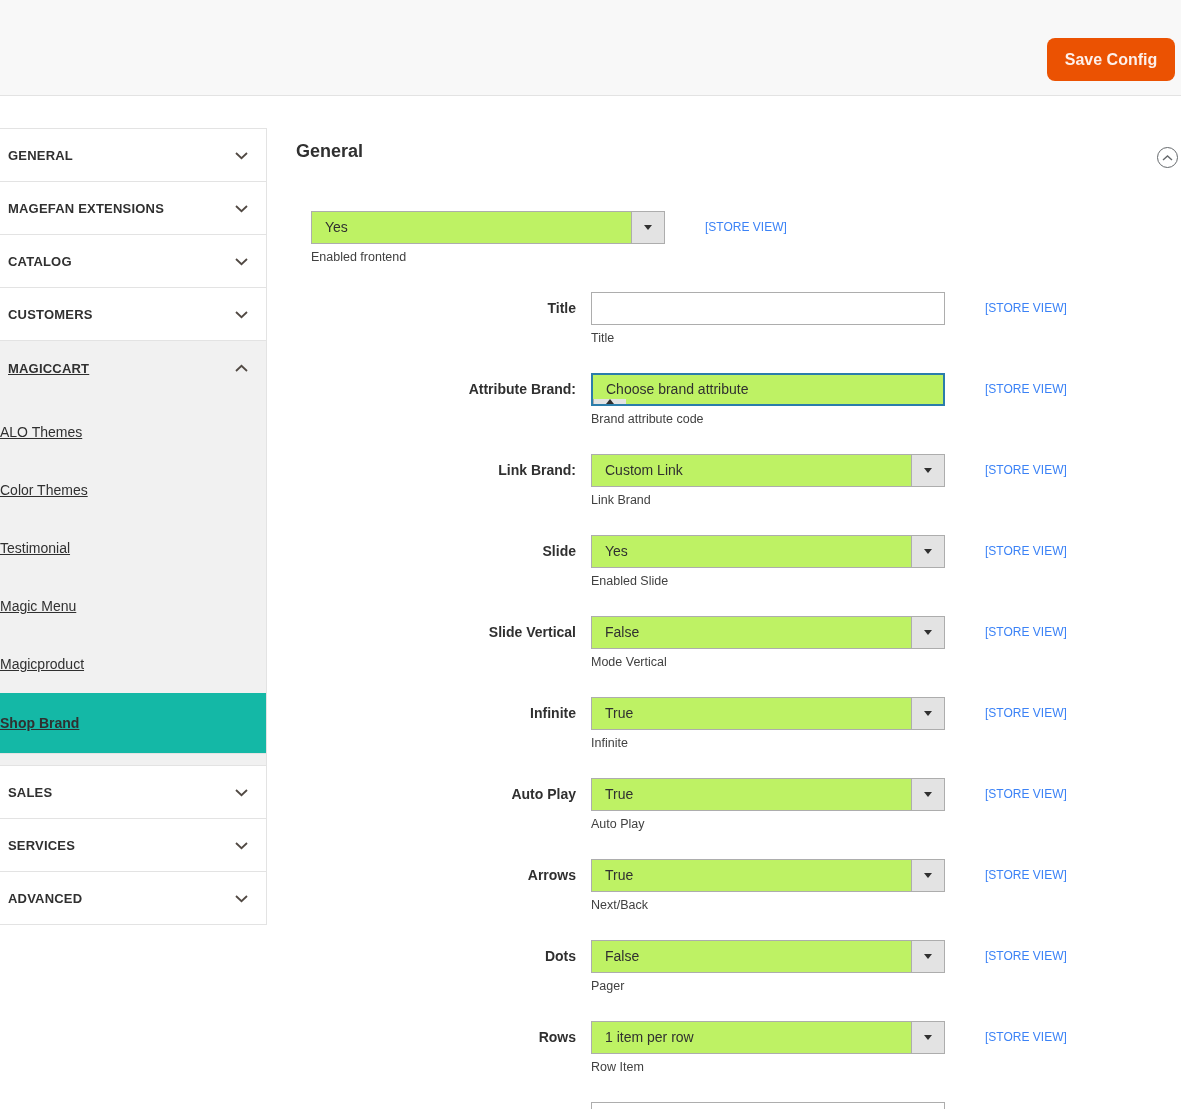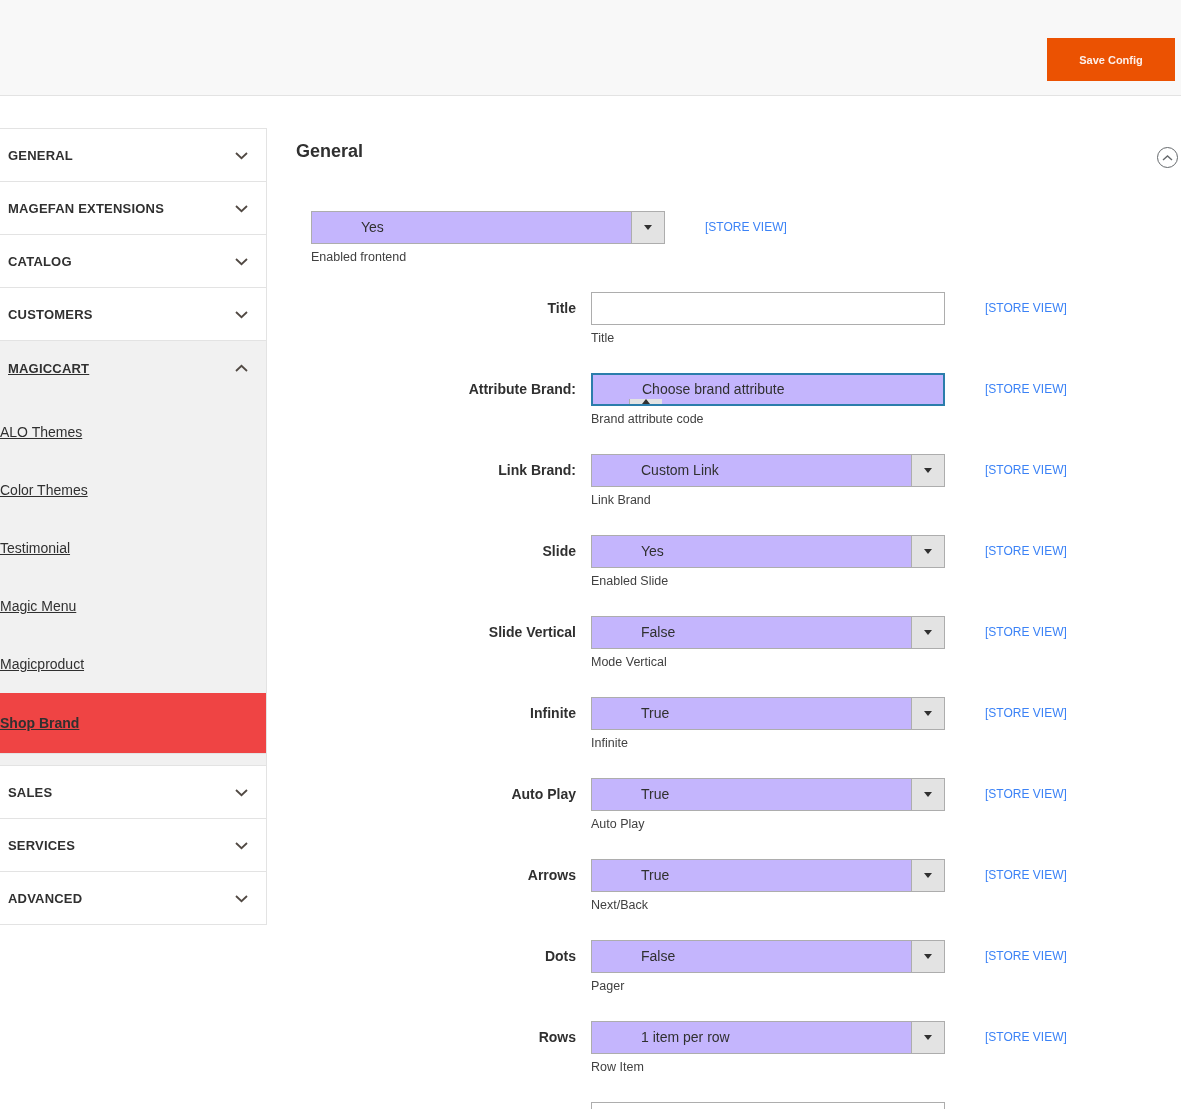--- a/index.html
+++ b/index.html
@@ -10,22 +10,22 @@
     font-family:"Liberation Sans", sans-serif;
   }
 
   
   #header {
     position:absolute; top:0; left:0; width:1181px; height:96px;
     background:#f8f8f8; border-bottom:1px solid #e3e3e3;
   }
   #save-btn {
     position:absolute; top:38px; right:6px; width:128px; height:43px;
-    background:#eb5202; color:#fdf0eb; border:0; border-radius:0;
-    font-family:inherit; font-size:11px; font-weight:bold; cursor:pointer;
+    background:#eb5202; color:#fdf0eb; border:0; border-radius:8px;
+    font-family:inherit; font-size:16px; font-weight:bold; cursor:pointer;
   }
 
   
   #sidebar {
     position:absolute; left:0; top:128px; width:267px;
     border-top:1px solid #e3e3e3; border-right:1px solid #e3e3e3;
     background:#fff;
   }
   .sec-row {
     height:53px; display:flex; align-items:center; justify-content:space-between;
@@ -33,42 +33,42 @@
   }
   .sec-label { font-size:13px; font-weight:bold; color:#303030; letter-spacing:.2px; }
   .expanded-block { background:#f1f1f1;text-decoration:underline; }
   .expanded-block > .sec-row { border-bottom:0; height:54px; }
   .subnav { padding-top:8px; }
   .sub-item {
     height:58px; display:flex; align-items:center; 
     font-size:14px; color:#303030; cursor:pointer;
   }
   .sub-item.selected {
-    background:#ef4444; font-weight:bold; height:61px; border-bottom:1px solid #e3e3e3;
+    background:#14b8a6; font-weight:bold; height:61px; border-bottom:1px solid #e3e3e3;
   }
   .gray-strip { height:12px; background:#f1f1f1; border-bottom:1px solid #e3e3e3; }
   .chev { display:block; }
 
   
   #main { position:absolute; left:296px; top:140px; width:885px; }
   #section-header { position:relative; height:22px; }
   #section-title { margin:0; font-size:18px; line-height:22px; font-weight:bold; color:#303030; }
   #collapse {
     position:absolute; right:3px; top:7px; width:21px; height:21px;
     border:1px solid #65696c; border-radius:50%;
     display:flex; align-items:center; justify-content:center; cursor:pointer; background:#fff;
   }
 
   #fields { margin-top:49px; }
   .field-row { display:flex; align-items:flex-start; margin-bottom:28px; }
   .f-label { width:280px; flex:none; text-align:right; font-size:14px; font-weight:bold; line-height:33px; color:#303030; }
   .f-ctrl { margin-left:15px; width:354px; flex:none; }
   .select {
-    height:33px; border:1px solid #adadad; background:#c4b5fd;
-    display:flex; align-items:stretch; cursor:pointer;padding-left:36px;
+    height:33px; border:1px solid #adadad; background:#bef264;
+    display:flex; align-items:stretch; cursor:pointer;
   }
   .sel-val { flex:1; font-size:14px; line-height:31px; padding-left:13px; white-space:nowrap; overflow:hidden; color:#303030; }
   .arrow-box {
     width:33px; flex:none; background:#e3e3e3; border-left:1px solid #adadad;
     display:flex; align-items:center; justify-content:center;
   }
   .select.focused { border:2px solid #2b7dab;flex-direction:column; }
   .select.focused .sel-val { line-height:29px; }
   .tri-down { width:0; height:0; border-left:4px solid transparent; border-right:4px solid transparent; border-top:5px solid #303030; }
   .tri-up   { width:0; height:0; border-left:4px solid transparent; border-right:4px solid transparent; border-bottom:5px solid #303030; }

